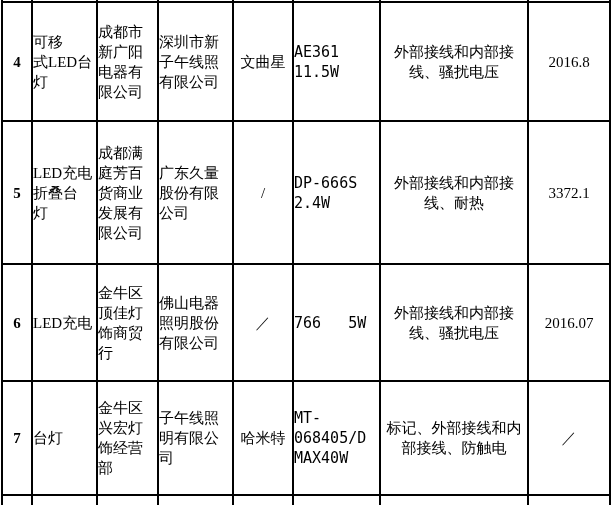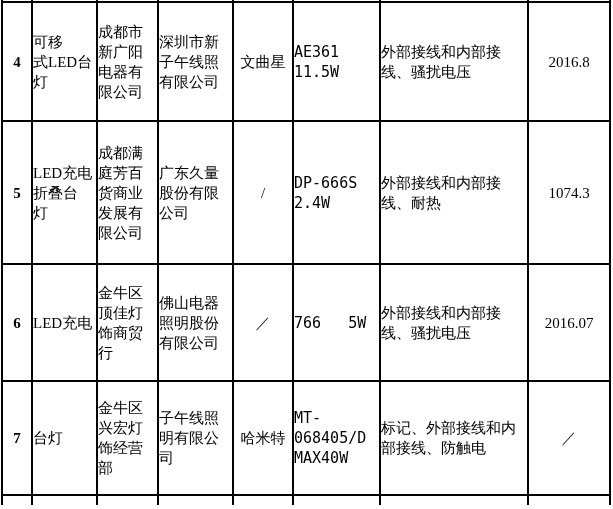--- a/index.html
+++ b/index.html
@@ -47,20 +47,21 @@
     padding-left: 4px;
   }
   td.c-model {
     text-align: left;
     padding-left: 7px;
     font-family: "DejaVu Sans Mono", "Liberation Mono", monospace;
     font-size: 13px;
     line-height: 20px;
   }
   td.c-issue {
+    text-align: center;
     line-height: 22px;
   }
   td.c-date {
     text-align: center;
     font-family: Liberation Serif, serif;
     font-size: 13px;
   }
 </style>
 </head>
 <body>
@@ -121,21 +122,21 @@
 发展有
 限公司</td>
       <td class="c-manu">广东久量
 股份有限
 公司</td>
       <td class="c-brand">/</td>
       <td class="c-model">DP-666S
 2.4W</td>
       <td class="c-issue">外部接线和内部接
 线、耐热</td>
-      <td class="c-date">1074.3</td>
+      <td class="c-date">3372.1</td>
     </tr>
 
     <tr style="height:117px">
       <td class="c-num">6</td>
       <td class="c-prod">LED充电</td>
       <td class="c-seller">金牛区
 顶佳灯
 饰商贸
 行</td>
       <td class="c-manu">佛山电器

